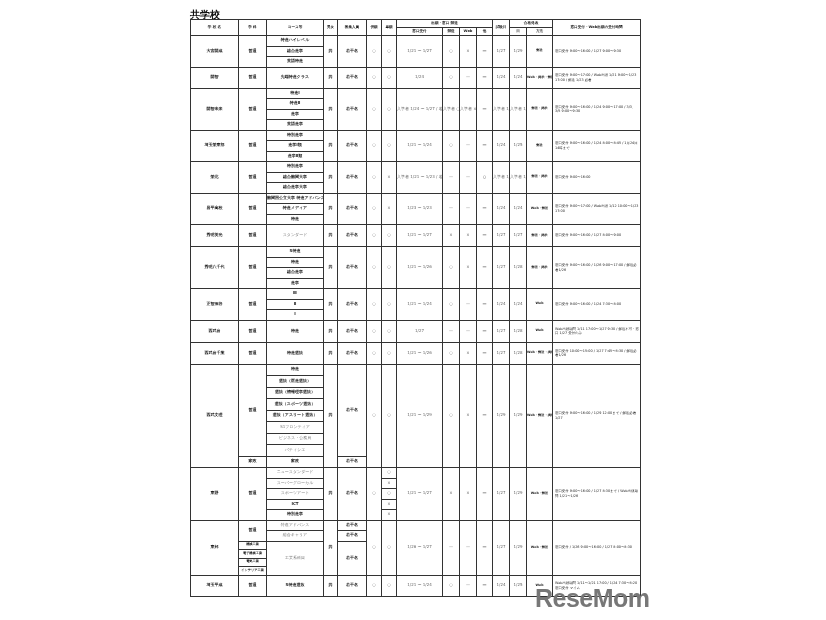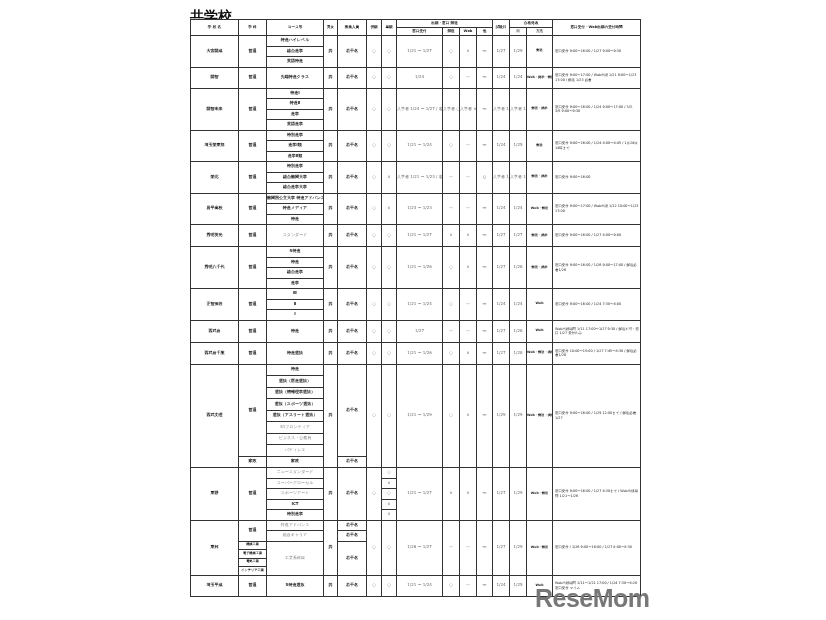--- a/index.html
+++ b/index.html
@@ -1,17 +1,17 @@
 <!DOCTYPE html>
 <html><head>
 <meta charset="utf-8">
 <style>
   html,body{margin:0;padding:0;background:#fff;}
   body{width:826px;height:620px;position:relative;overflow:hidden;font-family:"DejaVu Sans",sans-serif;color:#222;}
-  .page-title{position:absolute;left:190px;top:8px;font-size:14px;font-weight:bold;color:#111;}
+  .page-title{position:absolute;left:190px;top:8px;font-size:10px;font-weight:bold;color:#111;}
   table.sched{position:absolute;left:190px;top:19px;width:450px;border-collapse:collapse;table-layout:fixed;font-size:4px;line-height:1.15;}
   table.sched td, table.sched th{border:0.8px solid #333;text-align:center;vertical-align:middle;padding:0;overflow:hidden;white-space:nowrap;}
   table.sched th{font-weight:bold;font-size:3.6px;height:7px;background:#fff;}
   .course{height:9.5px;font-weight:bold;}
   .course.light{font-weight:normal;color:#777;}
   .school{font-weight:bold;}
   .mark{color:#666;}
   .dash{font-weight:bold;}
   .note{text-align:left !important;padding-left:2px !important;font-size:3.4px;line-height:1.3;white-space:normal !important;}
   .small{font-size:3.2px;}

